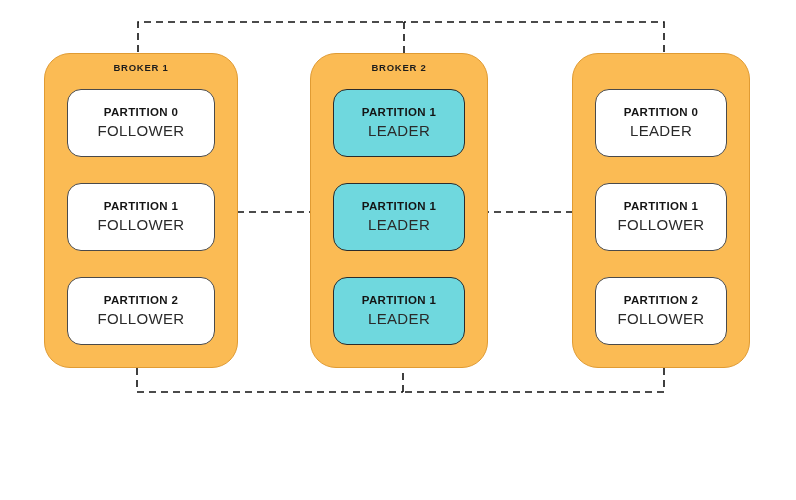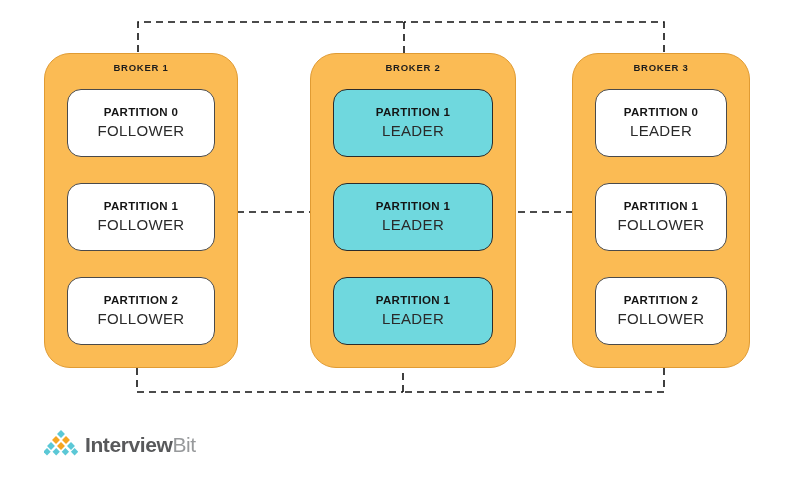--- a/index.html
+++ b/index.html
@@ -178,21 +178,21 @@
       </div>
 
       <div class="partition">
         <div class="p-title">PARTITION 2</div>
         <div class="p-role">FOLLOWER</div>
       </div>
 
     </div>
   </div>
 
-  <div class="broker" style="left:310px; top:53px; width:206px; height:315px;">
+  <div class="broker" style="left:310px; top:53px; width:178px; height:315px;">
     <div class="broker-label">BROKER 2</div>
     <div class="broker-inner" style="left:22px; right:22px;">
 
       <div class="partition leader">
         <div class="p-title">PARTITION 1</div>
         <div class="p-role">LEADER</div>
       </div>
 
       <div class="partition leader">
         <div class="p-title">PARTITION 1</div>
@@ -201,56 +201,34 @@
 
       <div class="partition leader">
         <div class="p-title">PARTITION 1</div>
         <div class="p-role">LEADER</div>
       </div>
 
     </div>
   </div>
 
   <div class="broker" style="left:572px; top:53px; width:178px; height:315px;">
-    <div class="broker-label">BROKER 3</div>
     <div class="broker-inner" style="left:22px; right:22px;">
 
       <div class="partition">
         <div class="p-title">PARTITION 0</div>
         <div class="p-role">LEADER</div>
       </div>
 
       <div class="partition">
         <div class="p-title">PARTITION 1</div>
         <div class="p-role">FOLLOWER</div>
       </div>
 
       <div class="partition">
         <div class="p-title">PARTITION 2</div>
         <div class="p-role">FOLLOWER</div>
       </div>
 
     </div>
   </div>
 
-  <div id="logo">
-    <svg width="34" height="28" viewBox="0 0 34 28">
-
-      <rect x="14.2" y="1.2" width="5.6" height="5.6" transform="rotate(45 17 4)" fill="#5BC8D6"></rect>
-
-      <rect x="9.2" y="7.2" width="5.6" height="5.6" transform="rotate(45 12 10)" fill="#F5A623"></rect>
-      <rect x="19.2" y="7.2" width="5.6" height="5.6" transform="rotate(45 22 10)" fill="#F5A623"></rect>
-
-      <rect x="4.2" y="13.2" width="5.6" height="5.6" transform="rotate(45 7 16)" fill="#5BC8D6"></rect>
-      <rect x="14.2" y="13.2" width="5.6" height="5.6" transform="rotate(45 17 16)" fill="#F5A623"></rect>
-      <rect x="24.2" y="13.2" width="5.6" height="5.6" transform="rotate(45 27 16)" fill="#5BC8D6"></rect>
-
-      <rect x="0.4" y="19.2" width="5.2" height="5.2" transform="rotate(45 3 21.8)" fill="#5BC8D6"></rect>
-      <rect x="9.6" y="19.2" width="5.2" height="5.2" transform="rotate(45 12.2 21.8)" fill="#5BC8D6"></rect>
-      <rect x="18.8" y="19.2" width="5.2" height="5.2" transform="rotate(45 21.4 21.8)" fill="#5BC8D6"></rect>
-      <rect x="28.0" y="19.2" width="5.2" height="5.2" transform="rotate(45 30.6 21.8)" fill="#5BC8D6"></rect>
-    </svg>
-    <div class="logo-text">
-      <span class="lt-a">Interview</span><span class="lt-b">Bit</span>
-    </div>
-  </div>
 
 </div>
 
 </body></html>

